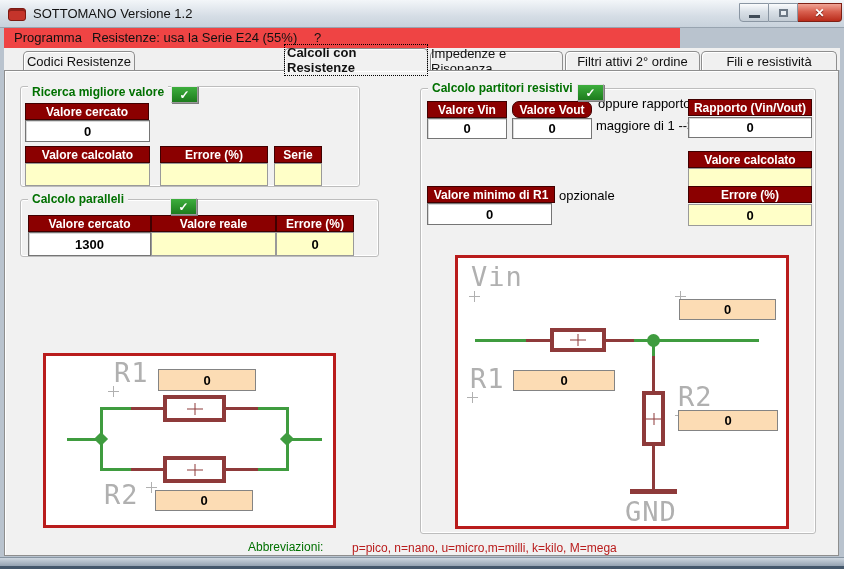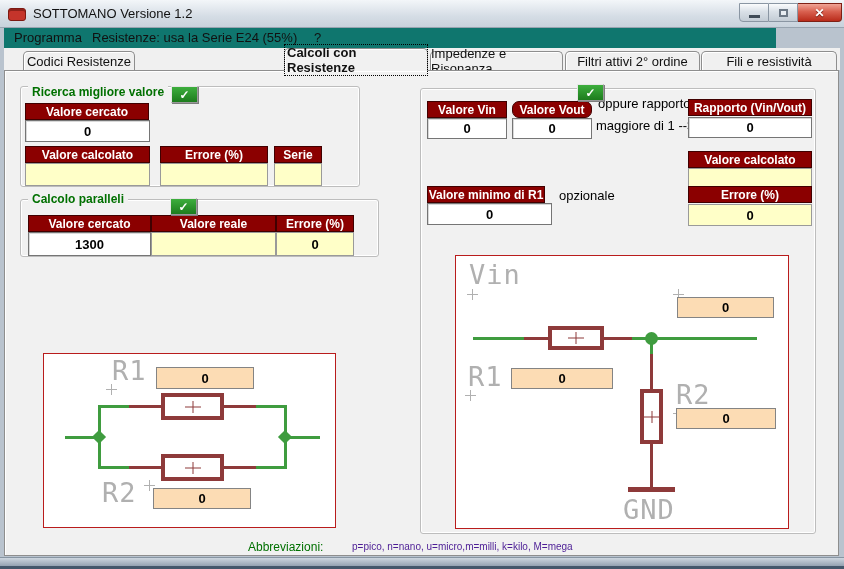--- a/index.html
+++ b/index.html
@@ -19,21 +19,21 @@
   .wbtn { height:19px; border:1px solid #8a96a3; display:flex; align-items:center; justify-content:center;
     background:linear-gradient(#fbfcfd,#d9e0e7 45%,#c3ccd5); }
   .wbtn.min { width:30px; border-radius:0 0 0 4px; }
   .wbtn.max { width:29px; border-left:none; }
   .wbtn.close { width:44px; border-left:none; border-radius:0 0 4px 0;
     background:linear-gradient(#f0a496,#d8604f 45%,#b92b1a); border-color:#7e2015;
     color:#fff; font-weight:bold; font-size:12px; text-shadow:0 1px 1px #6c150c; }
   .min-glyph { width:11px; height:3px; background:#3f4b57; margin-top:8px; }
   .max-glyph { width:9px; height:8px; border:2px solid #6c7885; background:#e8edf2; }
 
-  .menubar { left:4px; top:28px; width:772px; height:20px; background:#0f766e; }
+  .menubar { left:4px; top:28px; width:676px; height:20px; background:#ef4444; }
   .menu-item { position:absolute; top:0; height:20px; line-height:20px; font-size:13px; color:#111; padding:0 4px; }
 
   .tabstrip { left:4px; top:48px; width:836px; height:22px; background:#f0f0f0; }
   .tab { position:absolute; top:51px; height:19px; background:#f0f0f0;
     border:1px solid #8e8e8e; border-bottom:none; border-radius:5px 5px 0 0;
     box-shadow:inset 1px 1px 0 #ffffff; display:flex; align-items:center; justify-content:center;
     font-size:13px; color:#111; cursor:default; }
   .tab.active { top:48px; height:23px; background:#f1f1f1; font-weight:bold; z-index:6; }
   .tab.active .tlbl { outline:1px dotted #000; padding:0 2px; }
 
@@ -56,39 +56,39 @@
   .win-input { position:absolute; z-index:3; background:#fff; border:1px solid #757575;
     text-align:center; font-weight:bold; font-size:13px; color:#000;
     font-family:"Liberation Sans",sans-serif; box-shadow:inset 1px 1px 0 #d9d9d9; }
   .yf { position:absolute; z-index:3; background:#ffffc8; border:1px solid #9a9a9a;
     display:flex; align-items:center; justify-content:center; font-weight:bold; font-size:13px; color:#000; }
   .of { position:absolute; z-index:3; background:#fcdcb4; border:1px solid #848484;
     display:flex; align-items:center; justify-content:center; font-weight:bold; font-size:13px; color:#000; }
   .note { position:absolute; z-index:3; font-size:13px; color:#000; }
 
   
-  .panel { position:absolute; z-index:3; background:#fff; border:1px solid #b91c1c; }
+  .panel { position:absolute; z-index:3; background:#fff; border:3px solid #b91c1c; }
   .slbl { position:absolute; color:#b0b0b0; font-family:"DejaVu Sans Mono", monospace;
     font-size:27px; line-height:30px; letter-spacing:1px; }
   .wire-g { position:absolute; background:#3f9c3f; }
   .wire-r { position:absolute; background:#8e3a3a; }
   .resbox { position:absolute; background:#fff; border:4px solid #8e3a3a; }
   .rplus::before { content:""; position:absolute; left:50%; top:50%; width:16px; height:1px;
     background:#8e3a3a; transform:translate(-50%,-50%); }
   .rplus::after { content:""; position:absolute; left:50%; top:50%; width:1px; height:12px;
     background:#8e3a3a; transform:translate(-50%,-50%); }
   .diamond { position:absolute; width:10px; height:10px; background:#3f9c3f; transform:rotate(45deg); }
   .dot { position:absolute; width:13px; height:13px; background:#3f9c3f; border-radius:50%; }
   .ocross { position:absolute; width:11px; height:11px; }
   .ocross::before { content:""; position:absolute; left:0; top:5px; width:11px; height:1px; background:#b0b0b0; }
   .ocross::after { content:""; position:absolute; left:5px; top:0; width:1px; height:11px; background:#b0b0b0; }
   .gndbar { position:absolute; background:#8e3a3a; }
 
   .footer-label { position:absolute; z-index:3; color:#007000; font-weight:normal; font-size:12px; }
-  .footer-text { position:absolute; z-index:3; color:#4c1d95; font-size:10px; }
+  .footer-text { position:absolute; z-index:3; color:#b91c1c; font-size:12px; }
 </style>
 </head>
 <body>
 
 <div class="app">
 
   <div class="abs titlebar">
     <div class="abs app-icon"></div>
     <div class="abs title-text">SOTTOMANO Versione 1.2</div>
     <div class="abs winbtns">
@@ -174,37 +174,38 @@
     <div class="resbox rplus" style="left:117px;top:100px;width:63px;height:27px;"></div>
     <div class="diamond" style="left:50px;top:78px;"></div>
     <div class="diamond" style="left:236px;top:78px;"></div>
 
     <div class="slbl" style="left:58px;top:124px;">R2</div>
     <div class="ocross" style="left:100px;top:126px;"></div>
     <div class="of" style="left:109px;top:134px;width:98px;height:21px;">0</div>
   </div>
 
   <div class="abs grp" style="left:420px;top:88px;width:396px;height:446px;"></div>
+  <div class="grp-label" style="left:428px;top:81px;">Calcolo partitori resistivi</div>
   <button class="chk" style="left:577px;top:84px;width:27px;height:17px;">
       <span>✓</span>
     </button>
 
   <div class="hdr" style="left:427px;top:101px;width:80px;height:17px;">Valore Vin</div>
   <input class="win-input" style="left: 427px; top: 118px; width: 80px; height: 21px;" value="0">
   <div class="hdr" style="left:512px;top:101px;width:80px;height:17px;border-radius:7px;">Valore Vout</div>
   <input class="win-input" style="left: 512px; top: 118px; width: 80px; height: 21px;" value="0">
   <div class="note" style="left:598px;top:96px;">oppure rapporto</div>
   <div class="note" style="left:596px;top:118px;">maggiore di 1 --&gt;</div>
   <div class="hdr" style="left:688px;top:99px;width:124px;height:17px;">Rapporto (Vin/Vout)</div>
   <input class="win-input" style="left: 688px; top: 117px; width: 124px; height: 21px;" value="0">
 
   <div class="hdr" style="left:688px;top:151px;width:124px;height:17px;">Valore calcolato</div>
   <div class="yf" style="left:688px;top:168px;width:124px;height:22px;"></div>
 
-  <div class="hdr" style="left:427px;top:186px;width:118px;height:17px;">Valore minimo di R1</div>
+  <div class="hdr" style="left:427px;top:186px;width:128px;height:17px;">Valore minimo di R1</div>
   <div class="note" style="left:559px;top:188px;">opzionale</div>
   <input class="win-input" style="left: 427px; top: 203px; width: 125px; height: 22px;" value="0">
   <div class="hdr" style="left:688px;top:186px;width:124px;height:17px;">Errore (%)</div>
   <div class="yf" style="left:688px;top:204px;width:124px;height:22px;">0</div>
 
   <div class="panel" style="left:455px;top:255px;width:334px;height:274px;">
     <div class="slbl" style="left:13px;top:4px;">Vin</div>
     <div class="ocross" style="left:11px;top:33px;"></div>
     <div class="ocross" style="left:217px;top:33px;"></div>
     <div class="of" style="left:221px;top:41px;width:97px;height:21px;">0</div>

